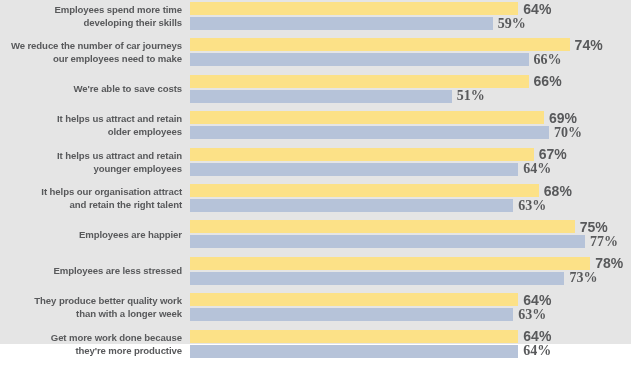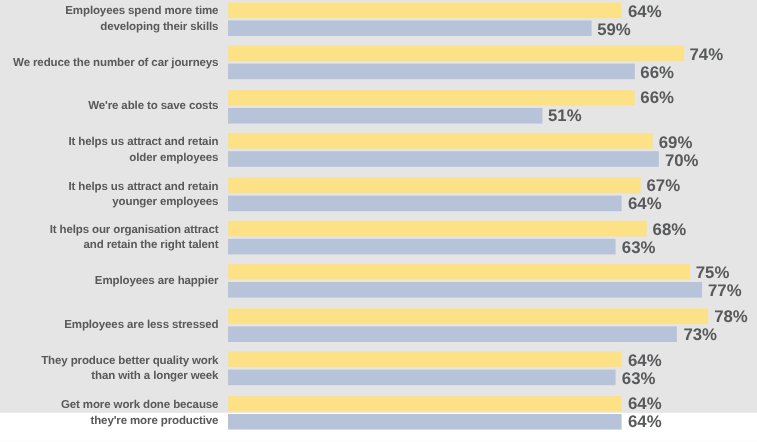--- a/index.html
+++ b/index.html
@@ -57,21 +57,21 @@
     height: 32px;
     width: 441px;
   }
 
   .bar-track {
     position: absolute;
     left: 0;
     height: 13px;
   }
   .bar-track.primary { top: 1px; }
-  .bar-track.secondary { top: 16px; }
+  .bar-track.secondary { top: 16px; font-family: Liberation Serif, serif; }
 
   .bar {
     position: absolute;
     left: 0;
     top: 0;
     height: 13px;
   }
   .bar.primary { background: #fce187; }
   .bar.secondary { background: #b6c3d9; }
 
@@ -102,20 +102,21 @@
         </div>
         <div class="bar-track secondary" style="width: 441px;">
           <div class="bar secondary" style="width: 302.67px; background: rgb(182, 195, 217);"></div>
           <span class="bar-value" style="left: 302.67px;">59%</span>
         </div>
       </div>
     </div>
     <div class="row" style="top: 37.4px;">
       <div class="row-label">
         <span class="ln">We reduce the number of car journeys</span>
+        <span class="ln">our employees need to make</span>
       </div>
       <div class="bars">
         <div class="bar-track primary" style="width: 441px;">
           <div class="bar primary" style="width: 379.62px; background: rgb(252, 225, 135);"></div>
           <span class="bar-value" style="left: 379.62px; text-align: center;">74%</span>
         </div>
         <div class="bar-track secondary" style="width: 441px;">
           <div class="bar secondary" style="width: 338.58px; background: rgb(182, 195, 217);"></div>
           <span class="bar-value" style="left: 338.58px;">66%</span>
         </div>

